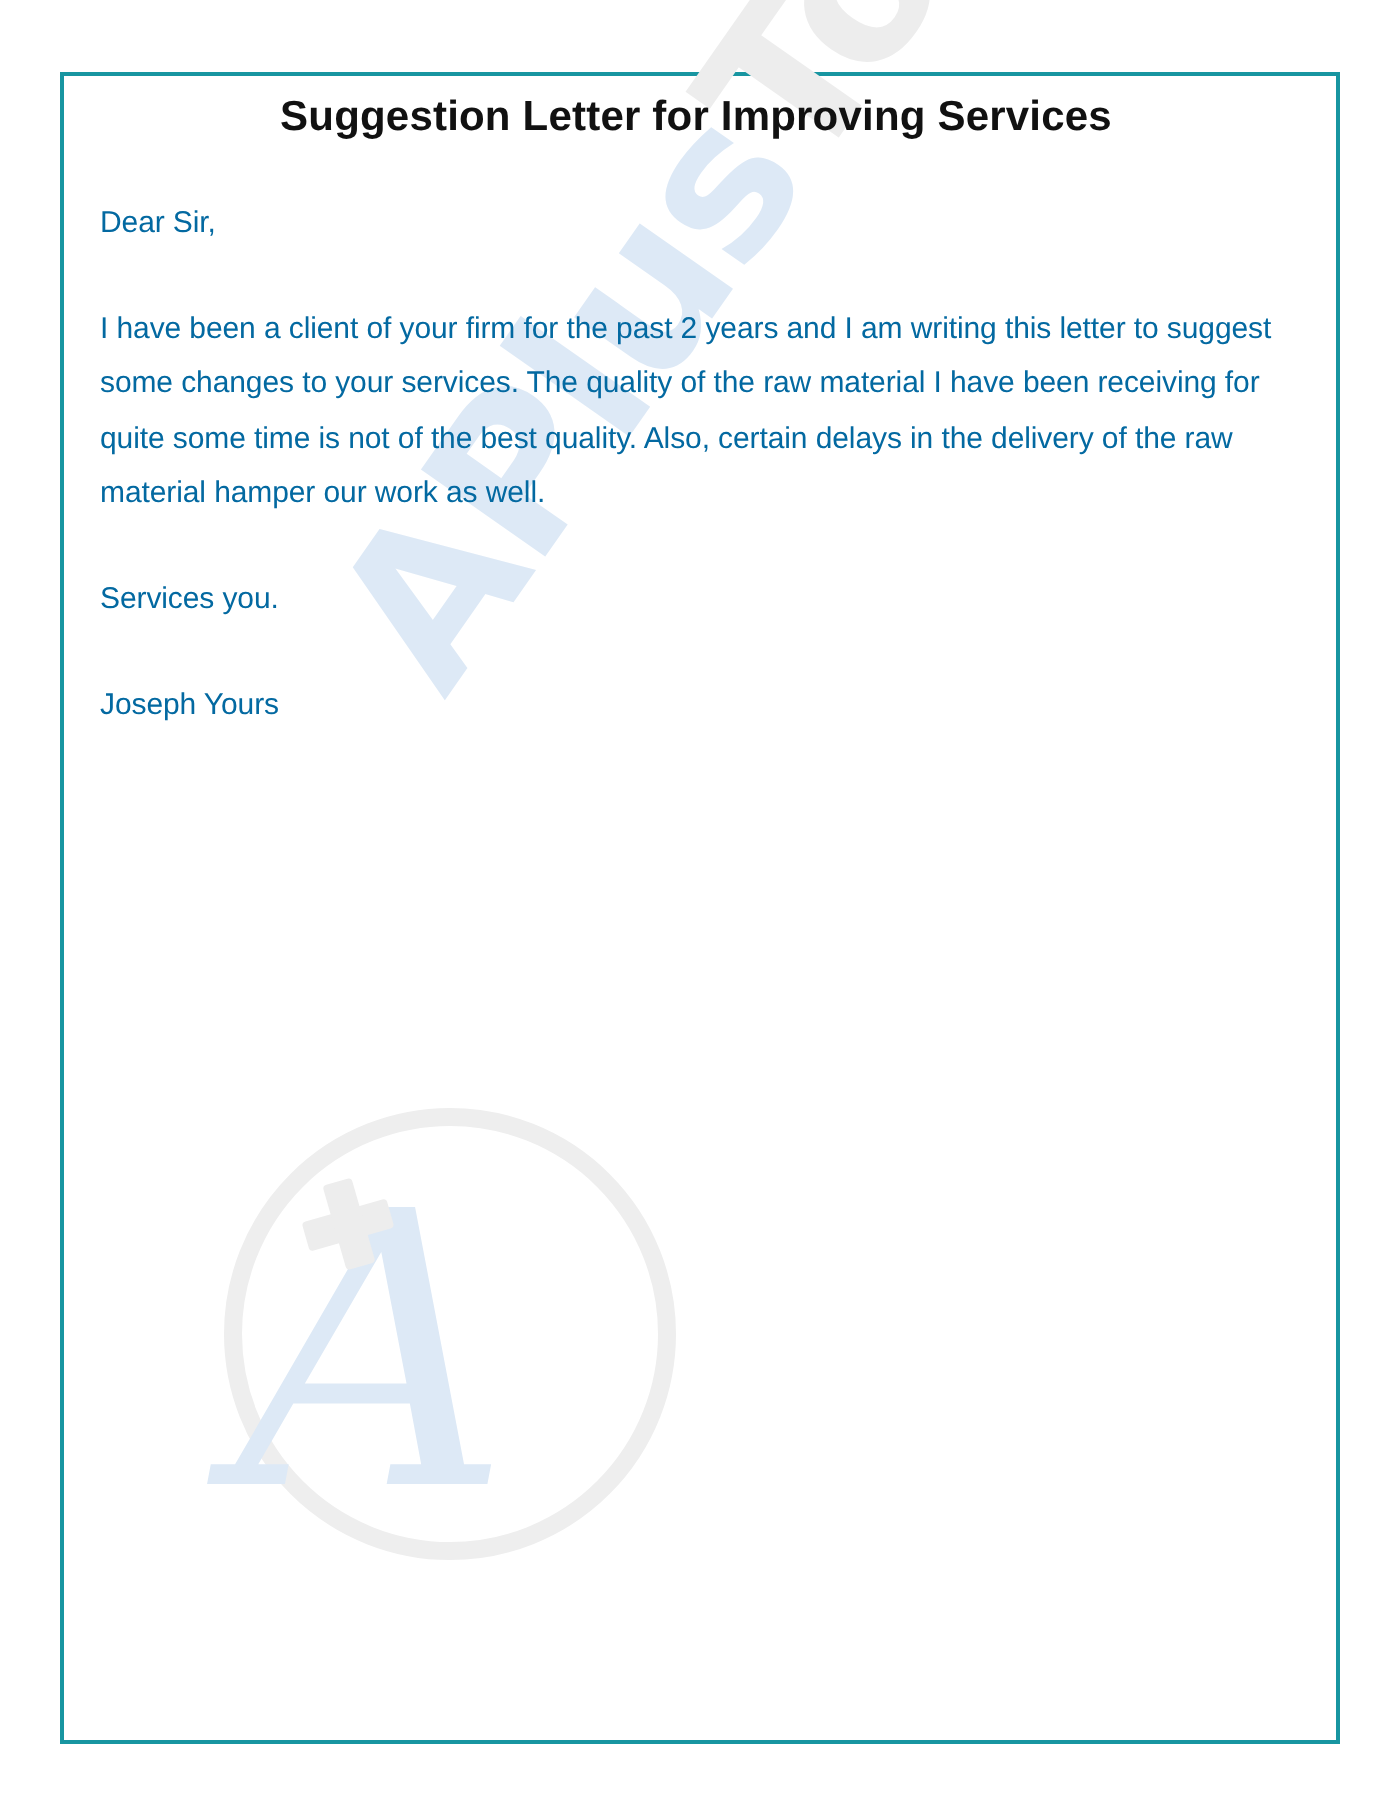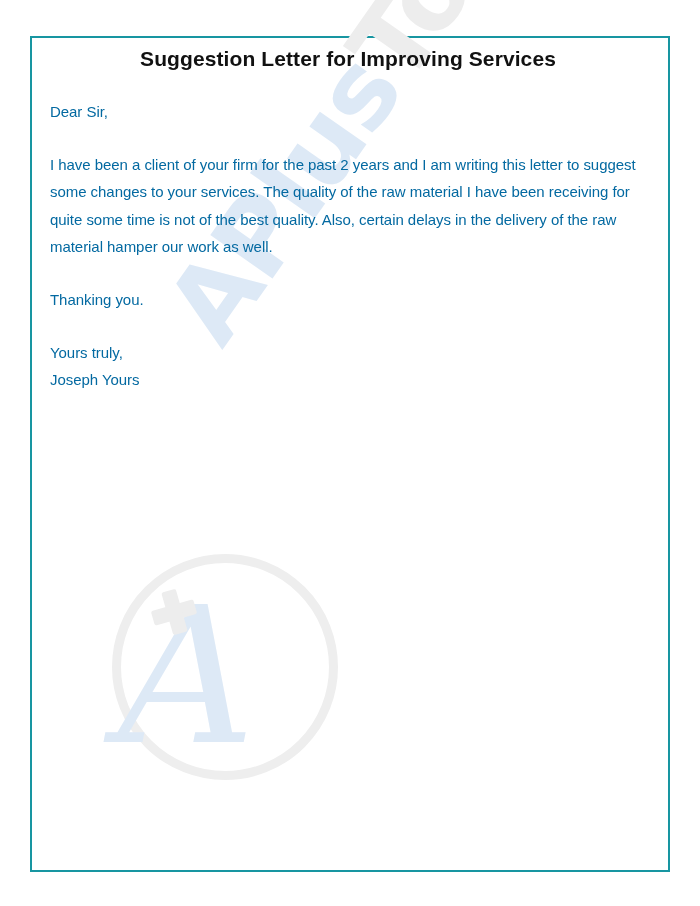--- a/index.html
+++ b/index.html
@@ -177,19 +177,18 @@
   <div class="doc-frame"></div>
   <div class="doc-frame inner-soft"></div>
 
   <div class="content">
 
     <h1 class="doc-title">Suggestion Letter for Improving Services</h1>
 
     <div class="body-block">
       <p class="para">Dear Sir,</p>
       <p class="para">I have been a client of your firm for the past 2 years and I am writing this letter to suggest some changes to your services. The quality of the raw material I have been receiving for quite some time is not of the best quality. Also, certain delays in the delivery of the raw material hamper our work as well.</p>
-      <p class="para">Thanking you.</p>
-      <p class="para sign">Yours truly,</p>
+      <p class="para">Services you.</p>
       <p class="para sign">Joseph Yours</p>
     </div>
 
   </div>
 </div>
 
 </body></html>

